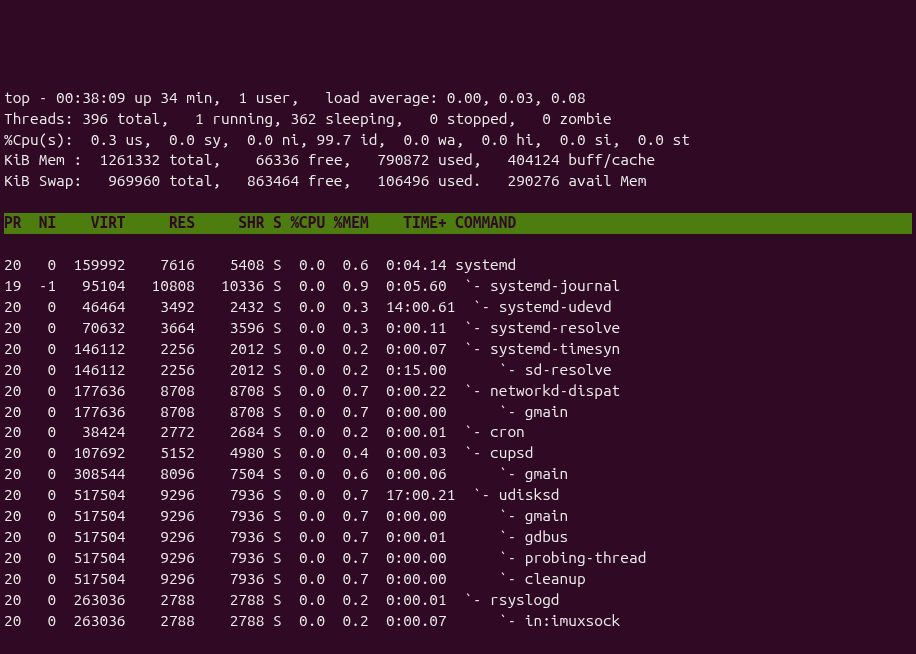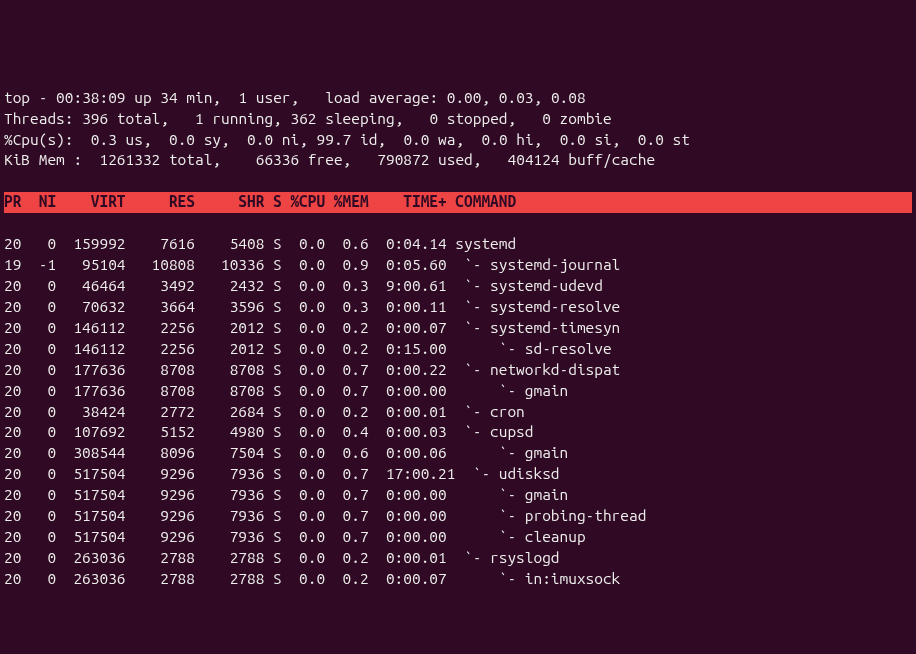--- a/index.html
+++ b/index.html
@@ -11,52 +11,54 @@
     line-height:1.35;
     width:916px;
     height:654px;
     overflow:hidden;
     padding:4px 4px 0 4px;
     white-space:pre;
     box-sizing:border-box;
   }
   .b{font-weight:normal}
   .hdr{
-    background:#ef4444;
+    background:#4d7c0f;
     color:#300a24;
     font-weight:bold;
     display:block;
     width:100%;
   }
   .row{display:block}
 </style>
 </head>
 <body>
 
 
 
 <div id="out"><span class="row"><span>top - </span><span class="b">00:38:09</span><span> up </span><span class="b">34 min,</span><span>  </span><span class="b">1 user,</span><span>   load average: </span><span class="b">0.00, 0.03, 0.08</span>
 </span><span class="row"><span>Threads: </span><span class="b">396</span><span> total,   </span><span class="b">1</span><span> running, </span><span class="b">362</span><span> sleeping,   </span><span class="b">0</span><span> stopped,   </span><span class="b">0</span><span> zombie</span>
 </span><span class="row"><span>%Cpu(s):  </span><span class="b">0.3 </span><span>us,  </span><span class="b">0.0 </span><span>sy,  </span><span class="b">0.0 </span><span>ni, </span><span class="b">99.7 </span><span>id,  </span><span class="b">0.0 </span><span>wa,  </span><span class="b">0.0 </span><span>hi,  </span><span class="b">0.0 </span><span>si,  </span><span class="b">0.0 </span><span>st</span>
 </span><span class="row"><span>KiB Mem :  </span><span class="b">1261332 </span><span>total,    </span><span class="b">66336 </span><span>free,   </span><span class="b">790872 </span><span>used,   </span><span class="b">404124 </span><span>buff/cache</span>
+</span><span class="row"><span>KiB Swap:   </span><span class="b">969960 </span><span>total,   </span><span class="b">863464 </span><span>free,   </span><span class="b">106496 </span><span>used.   </span><span class="b">290276 </span><span>avail Mem </span>
 </span>
 <span class="hdr">PR  NI    VIRT     RES     SHR S %CPU %MEM    TIME+ COMMAND                                                   </span>
 <span class="row">20   0  159992    7616    5408 S  0.0  0.6  0:04.14 systemd
 </span><span class="row">19  -1   95104   10808   10336 S  0.0  0.9  0:05.60  `- systemd-journal
-</span><span class="row">20   0   46464    3492    2432 S  0.0  0.3  9:00.61  `- systemd-udevd
+</span><span class="row">20   0   46464    3492    2432 S  0.0  0.3  14:00.61  `- systemd-udevd
 </span><span class="row">20   0   70632    3664    3596 S  0.0  0.3  0:00.11  `- systemd-resolve
 </span><span class="row">20   0  146112    2256    2012 S  0.0  0.2  0:00.07  `- systemd-timesyn
 </span><span class="row">20   0  146112    2256    2012 S  0.0  0.2  0:15.00      `- sd-resolve
 </span><span class="row">20   0  177636    8708    8708 S  0.0  0.7  0:00.22  `- networkd-dispat
 </span><span class="row">20   0  177636    8708    8708 S  0.0  0.7  0:00.00      `- gmain
 </span><span class="row">20   0   38424    2772    2684 S  0.0  0.2  0:00.01  `- cron
 </span><span class="row">20   0  107692    5152    4980 S  0.0  0.4  0:00.03  `- cupsd
 </span><span class="row">20   0  308544    8096    7504 S  0.0  0.6  0:00.06      `- gmain
 </span><span class="row">20   0  517504    9296    7936 S  0.0  0.7  17:00.21  `- udisksd
 </span><span class="row">20   0  517504    9296    7936 S  0.0  0.7  0:00.00      `- gmain
+</span><span class="row">20   0  517504    9296    7936 S  0.0  0.7  0:00.01      `- gdbus
 </span><span class="row">20   0  517504    9296    7936 S  0.0  0.7  0:00.00      `- probing-thread
 </span><span class="row">20   0  517504    9296    7936 S  0.0  0.7  0:00.00      `- cleanup
 </span><span class="row">20   0  263036    2788    2788 S  0.0  0.2  0:00.01  `- rsyslogd
 </span><span class="row">20   0  263036    2788    2788 S  0.0  0.2  0:00.07      `- in:imuxsock
 </span></div>
 
 
 
 
 </body></html>

